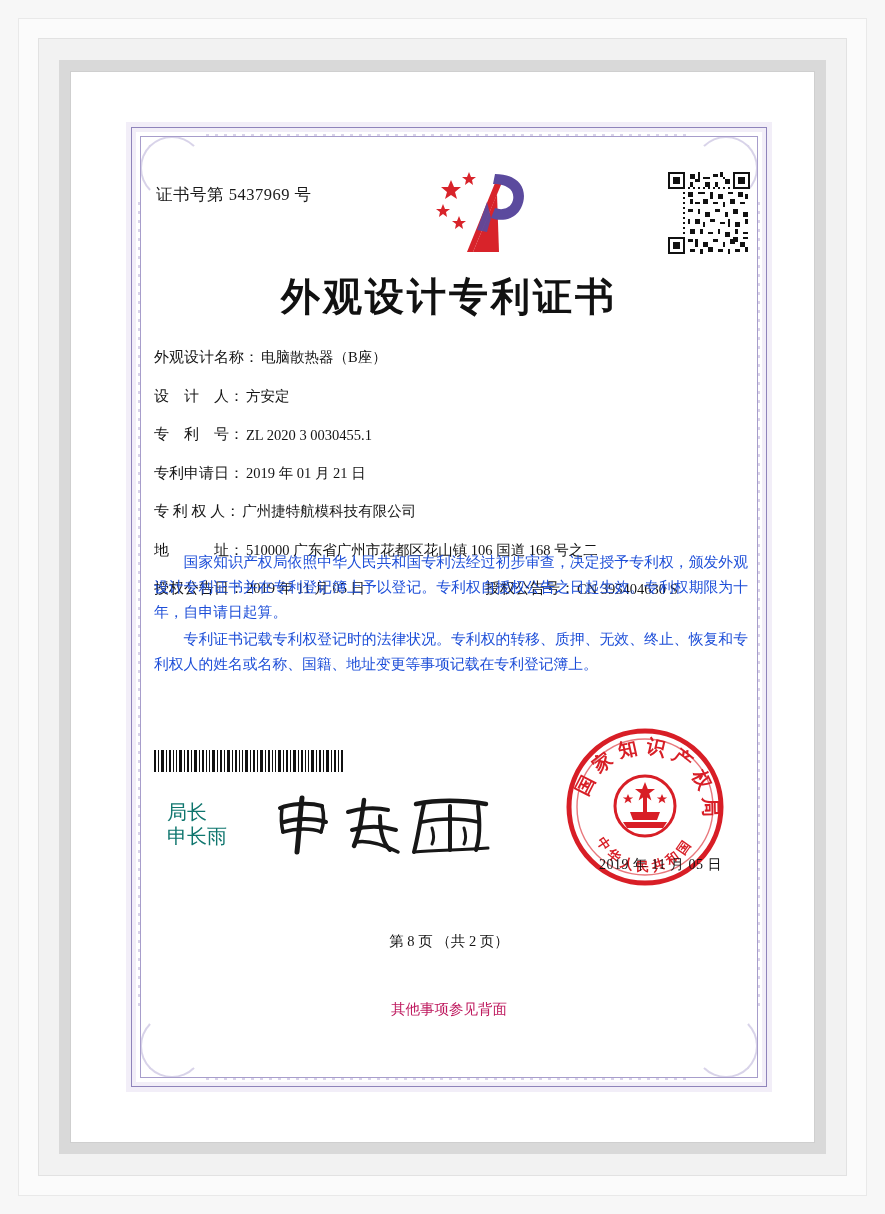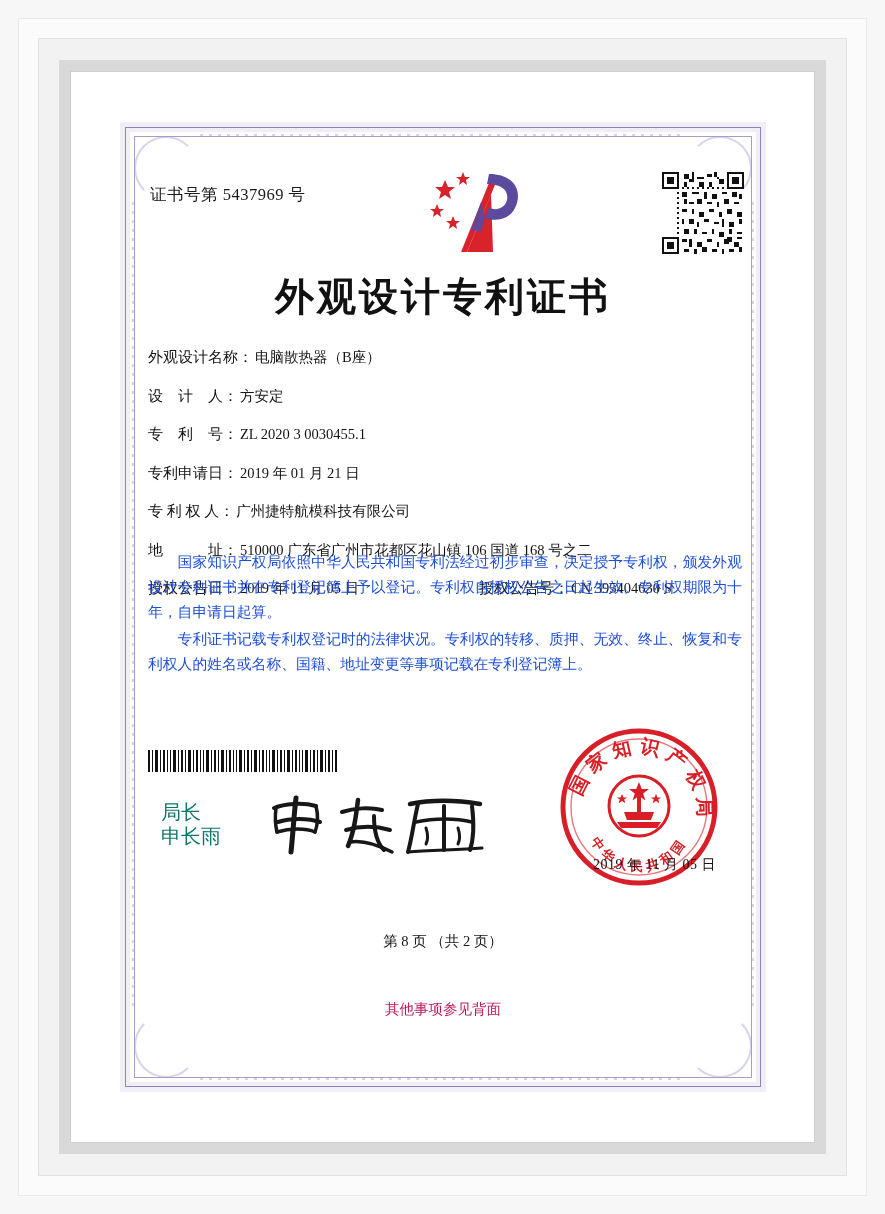--- a/index.html
+++ b/index.html
@@ -46,21 +46,21 @@
     position: absolute;
     left: 70px; top: 71px;
     width: 745px; height: 1072px;
     background: #ffffff;
     box-shadow: inset 0 0 0 1px #cfcfcf;
   }
 
   
   .cert-page {
     position: absolute;
-    left: 98px; top: 100px;
+    left: 104px; top: 100px;
     width: 690px; height: 1014px;
     background: #ffffff;
   }
 
   
   .cert-deco-border {
     position: absolute;
     left: 22px; top: 22px;
     width: 646px; height: 970px;
     border: 10px solid #f2eef8;
@@ -150,21 +150,21 @@
     font-family: "DejaVu Serif", serif;
   }
 
   
   .fields {
     position: absolute;
     left: 10px; right: 6px; top: 206px;
   }
   .field-row {
     display: flex;
-    align-items: center;
+    align-items: flex-end;
     margin-bottom: 19.5px;
     font-size: 15px;
     color: #141414;
     white-space: nowrap;
   }
   .field-label {
     font-size: 15px;
     color: #141414;
   }
   .field-value {

